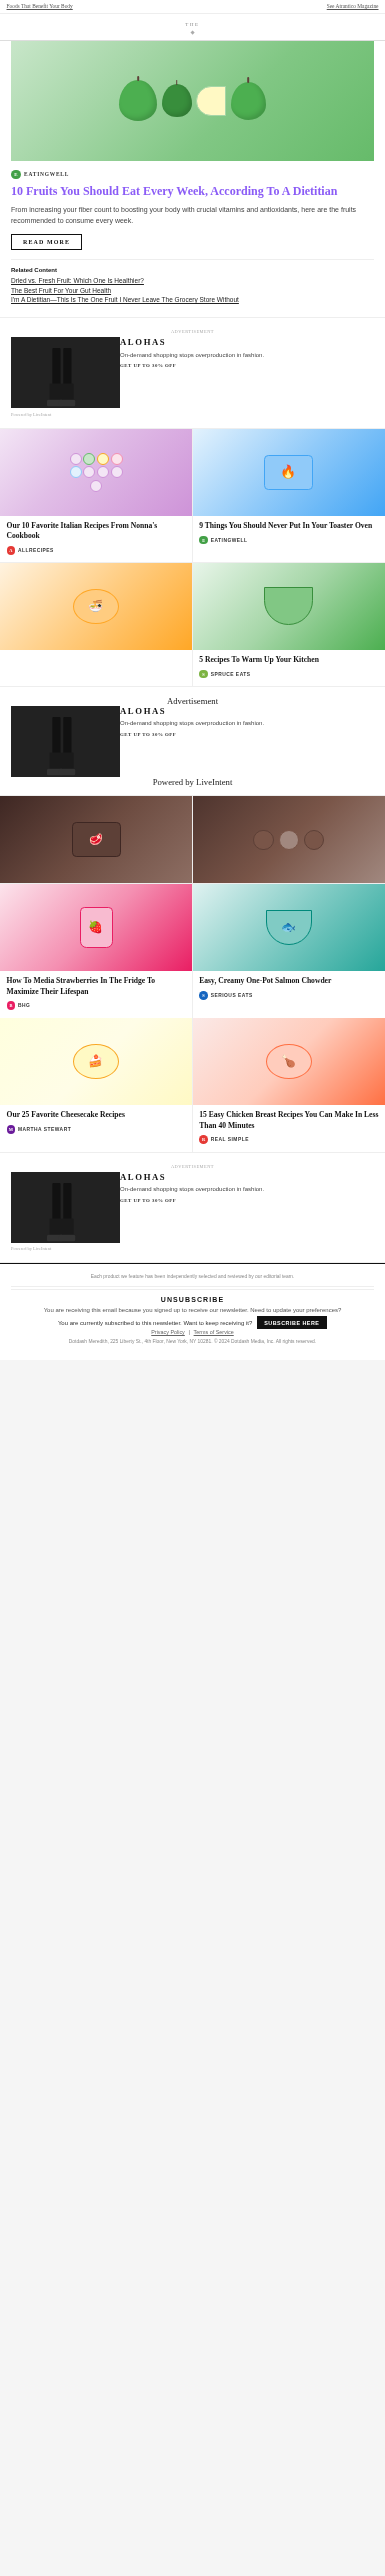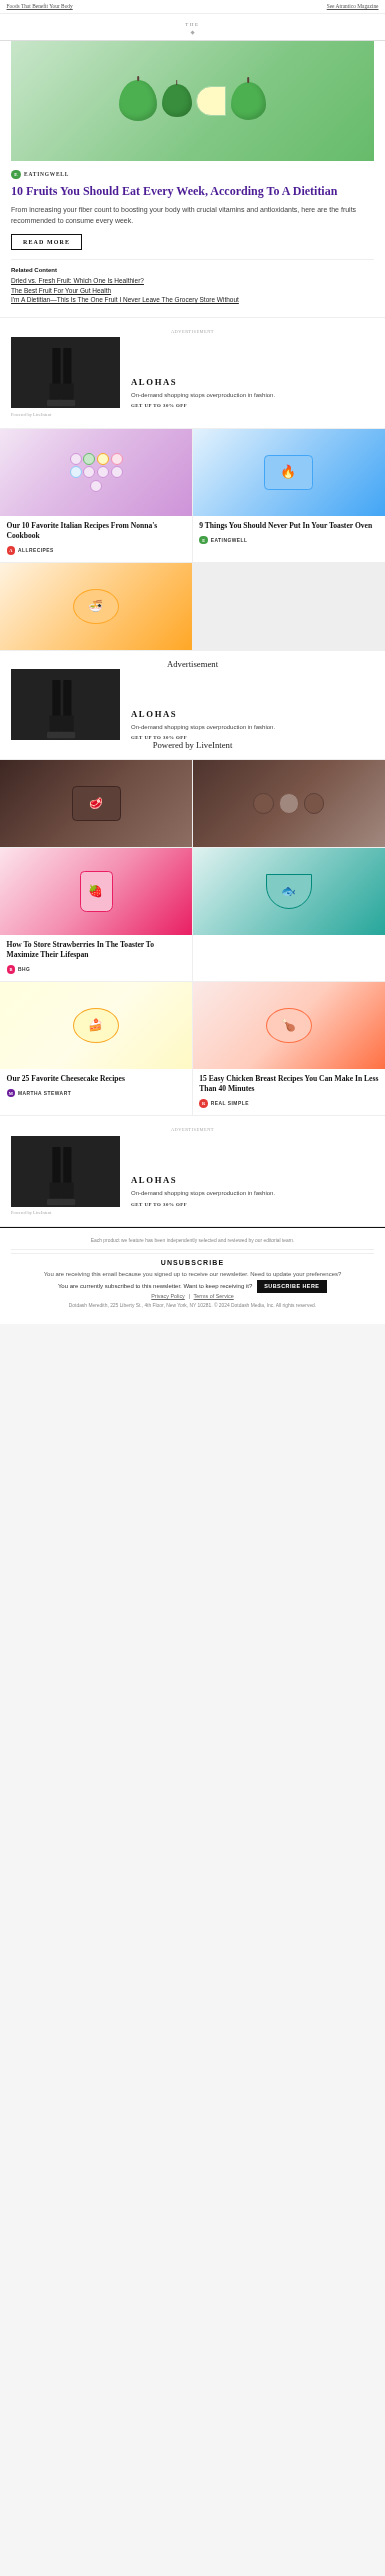--- a/index.html
+++ b/index.html
@@ -89,21 +89,21 @@
       border: 1.1px solid #a5d6a7;
       position: relative;
     }
     .hero-text-block {
       padding: 8.7px 0 0;
     }
     .hero-title {
       font-size: 12px;
       font-weight: 700;
       line-height: 1.3;
-      color: #4c1d95;
+      color: #8b5cf6;
       margin-bottom: 4.4px;
       font-family: Georgia, serif;
     }
     .source-tag {
       display: flex;
       align-items: center;
       gap: 3.3px;
       margin-bottom: 4.4px;
     }
     .source-icon {
@@ -180,22 +180,21 @@
       margin-bottom: 3.3px;
     }
     .ad-banner .powered-by {
       font-size: 4.4px;
       color: #aaa;
       text-align: left;
       margin-top: 3.3px;
     }
     .ad-content {
       display: flex;
-      align-items: flex-end;
-      gap: 11px;
+      align-items: flex-start;
     }
     .ad-text-content {
       text-align: left;
       flex: 1;
     }
     .ad-brand {
       font-size: 8.7px;
       font-weight: 900;
       letter-spacing: 1.6px;
       text-transform: uppercase;
@@ -606,20 +605,32 @@
       </div>
     </div>
   </div>
 
   <div class="article-card">
     <div class="article-thumb thumb-chinese">
       <div class="chinese-plate">🍜</div>
     </div>
   </div>
 
+  <div class="article-card">
+    <div class="article-thumb thumb-spruce">
+      <div class="spruce-bowl"></div>
+    </div>
+    <div class="article-info">
+      <div class="article-title">5 Recipes To Warm Up Your Kitchen</div>
+      <div class="article-source">
+        <div class="source-dot dot-spruce">S</div>
+        <span class="article-source-name">SPRUCE EATS</span>
+      </div>
+    </div>
+  </div>
 
 </div>
 
 <div class="ad-banner-2">
   <div class="ad-label">Advertisement</div>
   <div class="ad-content">
     <div class="ad-fashion-image">
       <svg class="legs-svg" viewBox="0 0 80 110" xmlns="http://www.w3.org/2000/svg">
         <rect x="15" y="0" width="15" height="70" fill="#111" rx="2"></rect>
         <rect x="35" y="0" width="15" height="70" fill="#111" rx="2"></rect>
@@ -654,31 +665,38 @@
         <div class="gs-cookie"></div>
       </div>
     </div>
   </div>
 
   <div class="article-card">
     <div class="article-thumb thumb-strawberry">
       <div class="strawberry-jar">🍓</div>
     </div>
     <div class="article-info">
-      <div class="article-title">How To Store Strawberries In The Toaster To Maximize Their Lifespan</div>
+      <div class="article-title">How To Media Strawberries In The Fridge To Maximize Their Lifespan</div>
       <div class="article-source">
         <div class="source-dot dot-bhg">B</div>
         <span class="article-source-name">BHG</span>
       </div>
     </div>
   </div>
 
   <div class="article-card">
     <div class="article-thumb thumb-salmon">
       <div class="salmon-bowl">🐟</div>
+    </div>
+    <div class="article-info">
+      <div class="article-title">Easy, Creamy One-Pot Salmon Chowder</div>
+      <div class="article-source">
+        <div class="source-dot dot-seriouseats">S</div>
+        <span class="article-source-name">SERIOUS EATS</span>
+      </div>
     </div>
   </div>
 
   <div class="article-card">
     <div class="article-thumb thumb-cheesecake">
       <div class="cheesecake-plate">🍰</div>
     </div>
     <div class="article-info">
       <div class="article-title">Our 25 Favorite Cheesecake Recipes</div>
       <div class="article-source">

